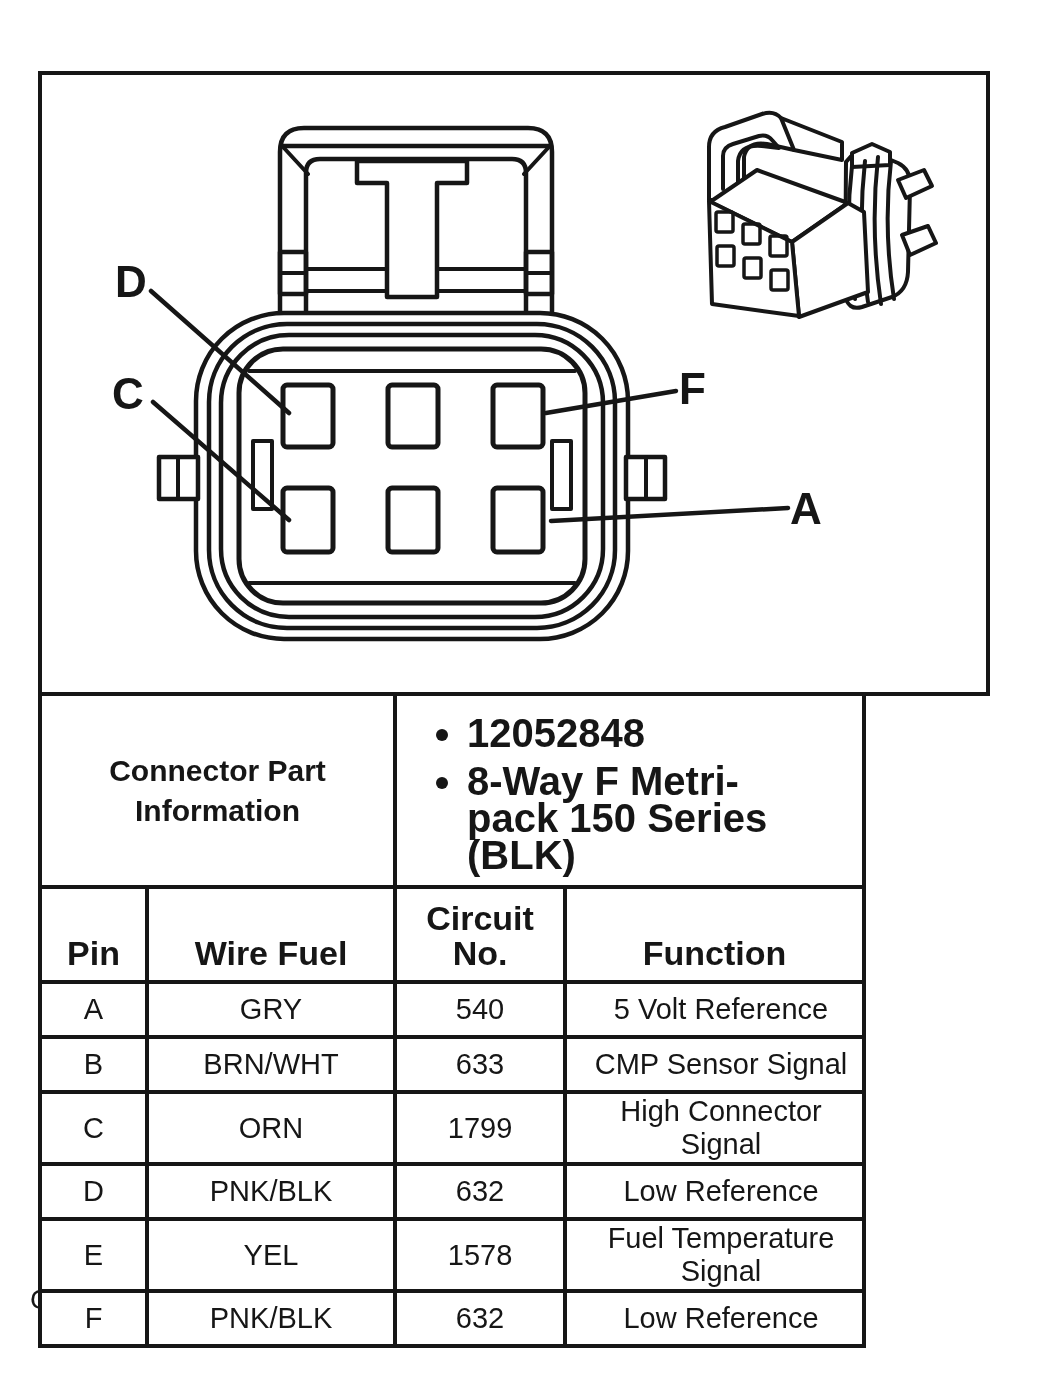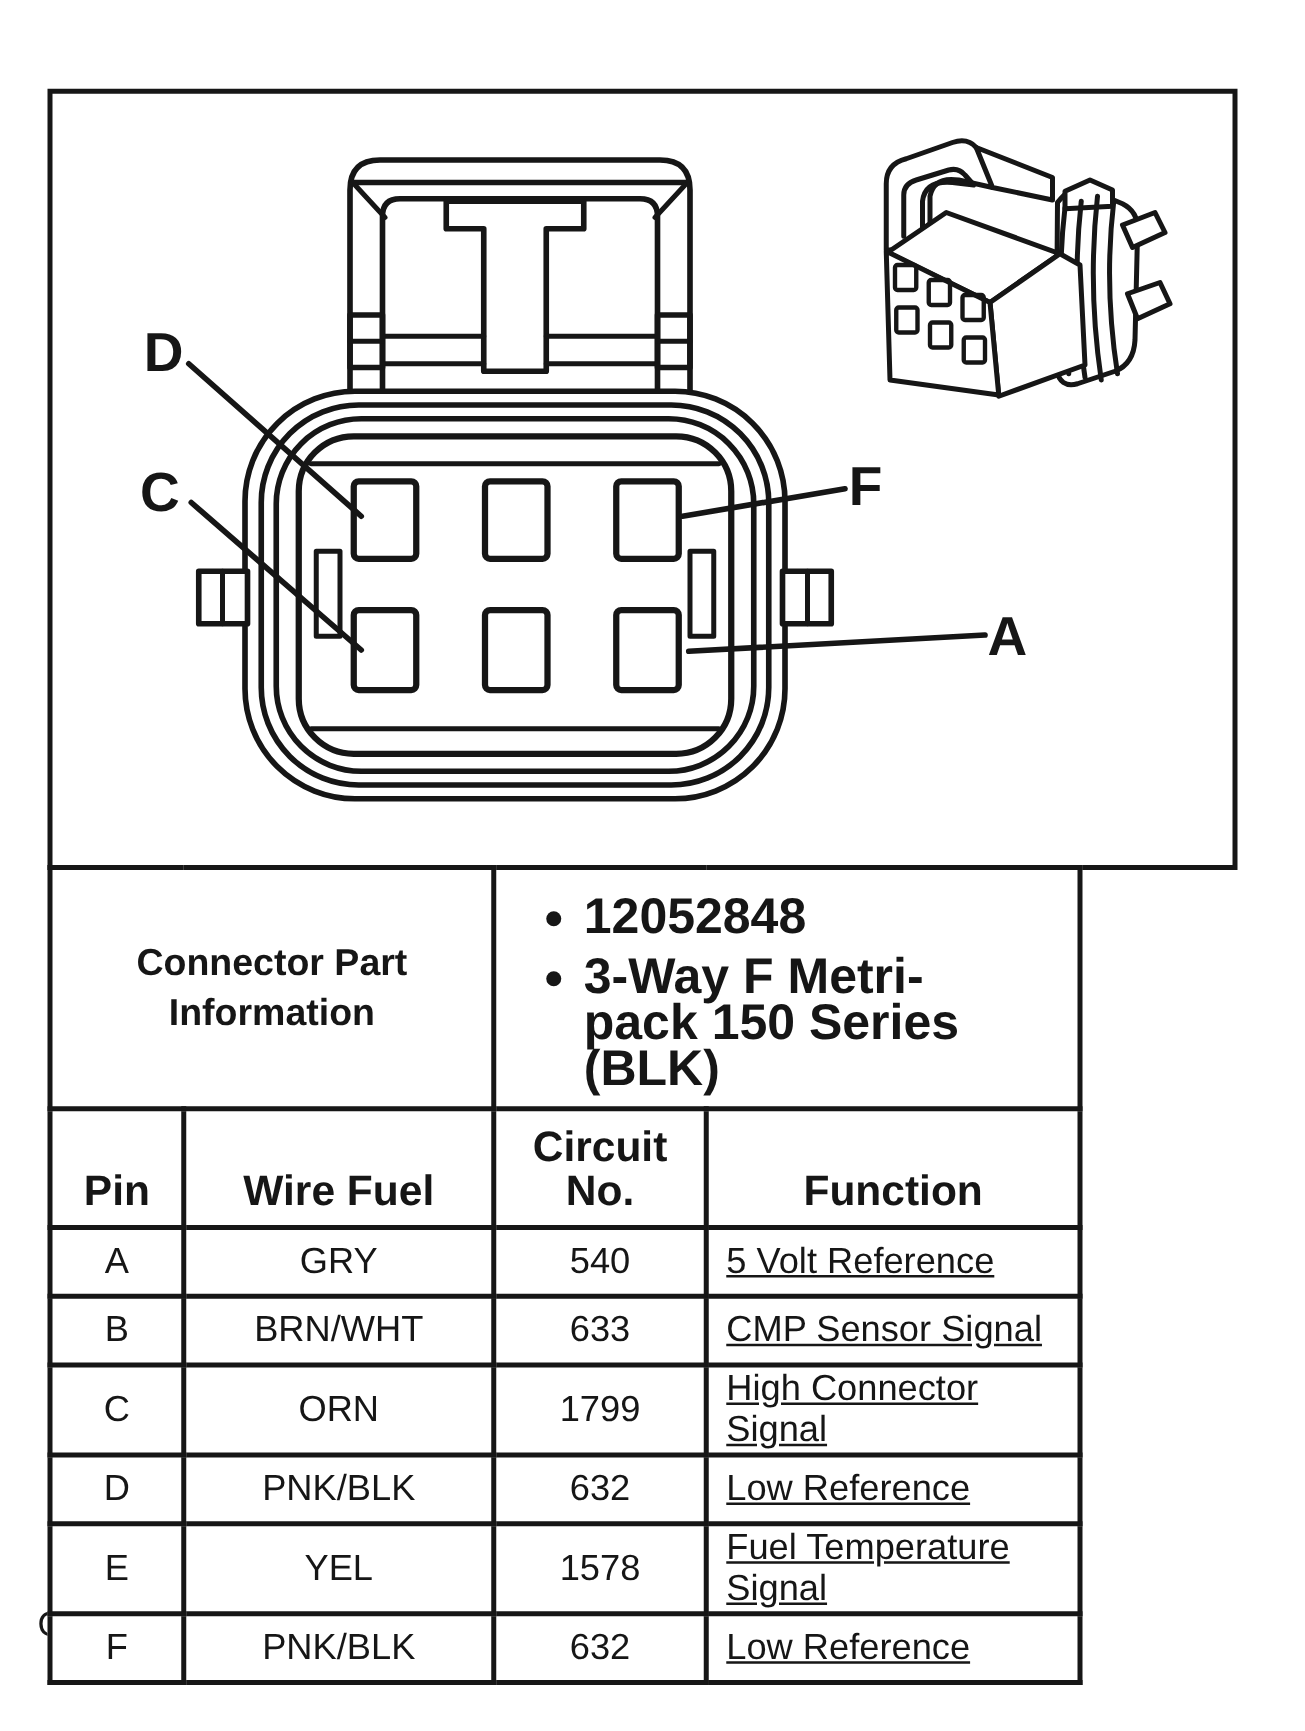--- a/index.html
+++ b/index.html
@@ -26,21 +26,21 @@
   .info-bullets-cell{vertical-align:top;padding:12px 6px 0 44px;height:153px;}
   .info-bullets-cell ul{margin:0;padding:0 0 0 26px;list-style:disc outside;}
   .info-bullets-cell li{
     font-size:40px;font-weight:bold;line-height:37px;margin:7px 0 11px 0;max-width:332px;
   }
   .hdr{
     font-size:34px;font-weight:bold;text-align:center;vertical-align:bottom;
     padding-bottom:9px;line-height:35px;height:95px;
   }
   .cell{font-size:29px;font-weight:normal;text-align:center;vertical-align:middle;height:55px;}
-  .cell-fn{text-align:left;padding-left:14px;text-decoration:underline;}
+  .cell-fn{text-align:center;padding-left:14px;}
   .fig-id{
     position:absolute;left:30px;top:1284px;font-size:28px;letter-spacing:1px;text-align:right;
   }
   .dcfa{font-weight:bold;font-size:44px;fill:#161616;}
 </style>
 </head>
 <body>
 
 <div class="page">
 
@@ -135,21 +135,21 @@
         <col style="width:248px">
         <col style="width:170px">
         <col>
     </colgroup>
     <tbody>
       <tr>
         <td class="info-title" colspan="2">Connector Part Information</td>
         <td class="info-bullets-cell" colspan="2">
           <ul>
             <li>12052848</li>
-            <li>3-Way F Metri-pack 150 Series (BLK)</li>
+            <li>8-Way F Metri-pack 150 Series (BLK)</li>
           </ul>
         </td>
       </tr>
       <tr>
         <th class="hdr">Pin</th>
         <th class="hdr">Wire Fuel</th>
         <th class="hdr">Circuit No.</th>
         <th class="hdr">Function</th>
       </tr>
       <tr>

